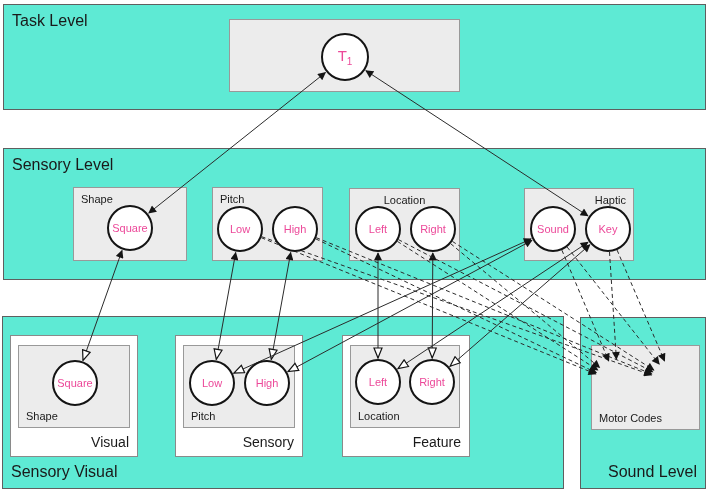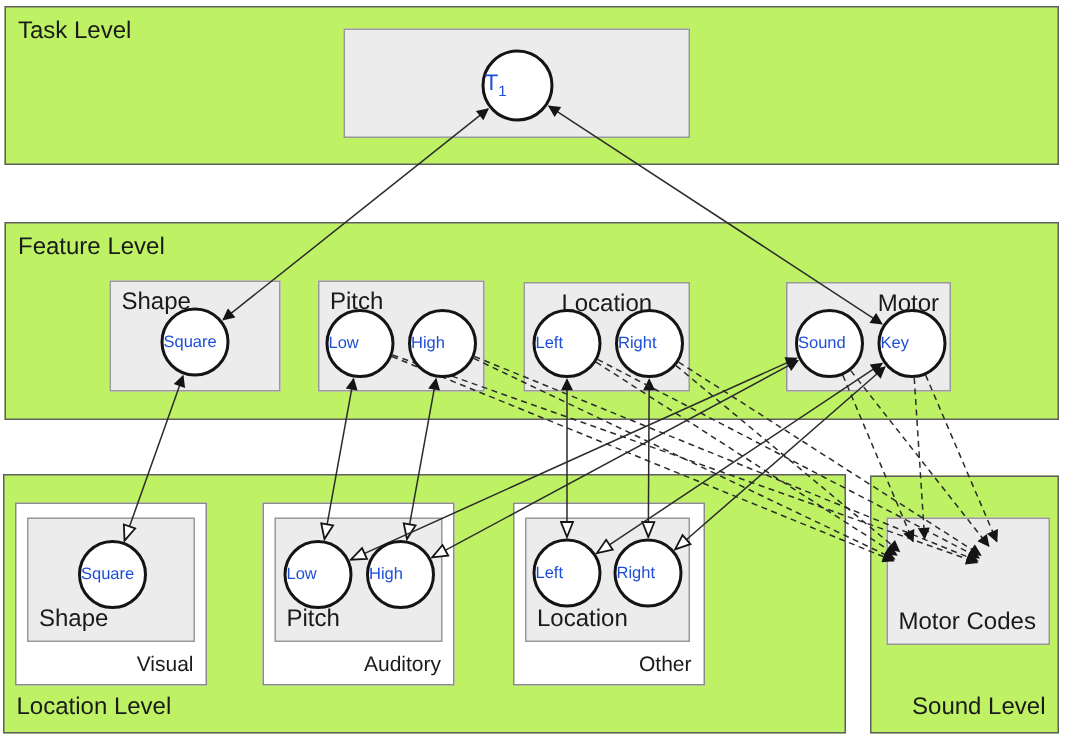--- a/index.html
+++ b/index.html
@@ -7,96 +7,96 @@
     --level-border:#5f5f5f;
     --group-border:#999999;
     --subbox-border:#8a8a8a;
     --group-fill:#ececec;
     --circle-border:#141414;
   }
   html,body{margin:0;padding:0;background:#ffffff;}
   body{font-family:"Liberation Sans","DejaVu Sans",sans-serif;color:#111;}
   .stage{position:relative;width:710px;height:495px;background:#ffffff;overflow:hidden;}
 
-  .box{position:absolute;box-sizing:border-box;background:#bef264;}
+  .box{position:absolute;box-sizing:border-box;background:#5eead4;}
   .box.level{border:1px solid var(--level-border);}
   .box.gray{border:1px solid var(--group-border);background:var(--group-fill);}
   .box.white{border:1px solid var(--subbox-border);background:#ffffff;}
 
   .box-label{position:absolute;white-space:nowrap;color:#1a1a1a;line-height:1.1;}
   .level > .box-label{font-size:16px;}
-  .gray  > .box-label{font-size:16px;}
+  .gray  > .box-label{font-size:11px;}
   .white > .box-label{font-size:14px;}
   .lp-tl{top:5px;left:7px;}
   .lp-tc{top:5px;left:50%;transform:translateX(-50%);}
   .lp-tr{top:5px;right:7px;}
   .lp-bl{bottom:5px;left:7px;}
   .lp-br{bottom:6px;right:8px;}
   .level > .lp-tl{top:7px;left:8px;}
   .level > .lp-bl{bottom:7px;left:8px;}
   .level > .lp-br{bottom:7px;right:8px;}
 
   #wires{position:absolute;left:0;top:0;width:710px;height:495px;}
 
   .node{position:absolute;box-sizing:border-box;border-radius:50%;
         background:#ffffff;border:2px solid var(--circle-border);
-        display:flex;align-items:center;
-        font-size:11px;color:#1d4ed8;}
+        display:flex;align-items:center;justify-content:center;
+        font-size:11px;color:#ec4899;}
   .node.big{font-size:15px;}
   .node sub{font-size:10px;line-height:1;}
 </style>
 </head>
 <body>
 
 <div class="stage">
 
   <div class="box level" style="left: 3px; top: 4px; width: 703px; height: 106px;">
     <span class="box-label lp-tl">Task Level</span>
   </div>
   <div class="box level" style="left: 3px; top: 148px; width: 703px; height: 132px;">
-    <span class="box-label lp-tl">Feature Level</span>
+    <span class="box-label lp-tl">Sensory Level</span>
   </div>
   <div class="box level" style="left: 2px; top: 316px; width: 562px; height: 173px;">
-    <span class="box-label lp-bl">Location Level</span>
+    <span class="box-label lp-bl">Sensory Visual</span>
   </div>
   <div class="box level" style="left: 580px; top: 317px; width: 126px; height: 172px;">
     <span class="box-label lp-br">Sound Level</span>
   </div>
 
   <div class="box gray" style="left: 229px; top: 19px; width: 231px; height: 73px;"></div>
 
   <div class="box gray" style="left: 73px; top: 187px; width: 114px; height: 74px;">
     <span class="box-label lp-tl">Shape</span>
   </div>
   <div class="box gray" style="left: 212px; top: 187px; width: 111px; height: 74px;">
     <span class="box-label lp-tl">Pitch</span>
   </div>
   <div class="box gray" style="left: 349px; top: 188px; width: 111px; height: 73px;">
     <span class="box-label lp-tc">Location</span>
   </div>
   <div class="box gray" style="left: 524px; top: 188px; width: 110px; height: 73px;">
-    <span class="box-label lp-tr">Motor</span>
+    <span class="box-label lp-tr">Haptic</span>
   </div>
 
   <div class="box white" style="left: 10px; top: 335px; width: 128px; height: 122px;">
     <span class="box-label lp-br">Visual</span>
   </div>
   <div class="box gray" style="left: 18px; top: 345px; width: 112px; height: 83px;">
     <span class="box-label lp-bl">Shape</span>
   </div>
 
   <div class="box white" style="left: 175px; top: 335px; width: 128px; height: 122px;">
-    <span class="box-label lp-br">Auditory</span>
+    <span class="box-label lp-br">Sensory</span>
   </div>
   <div class="box gray" style="left: 183px; top: 345px; width: 112px; height: 83px;">
     <span class="box-label lp-bl">Pitch</span>
   </div>
 
   <div class="box white" style="left: 342px; top: 335px; width: 128px; height: 122px;">
-    <span class="box-label lp-br">Other</span>
+    <span class="box-label lp-br">Feature</span>
   </div>
   <div class="box gray" style="left: 350px; top: 345px; width: 110px; height: 83px;">
     <span class="box-label lp-bl">Location</span>
   </div>
 
   <div class="box gray" style="left: 591px; top: 345px; width: 109px; height: 85px;">
     <span class="box-label lp-bl">Motor Codes</span>
   </div>
 
   <svg id="wires" xmlns="http://www.w3.org/2000/svg">

